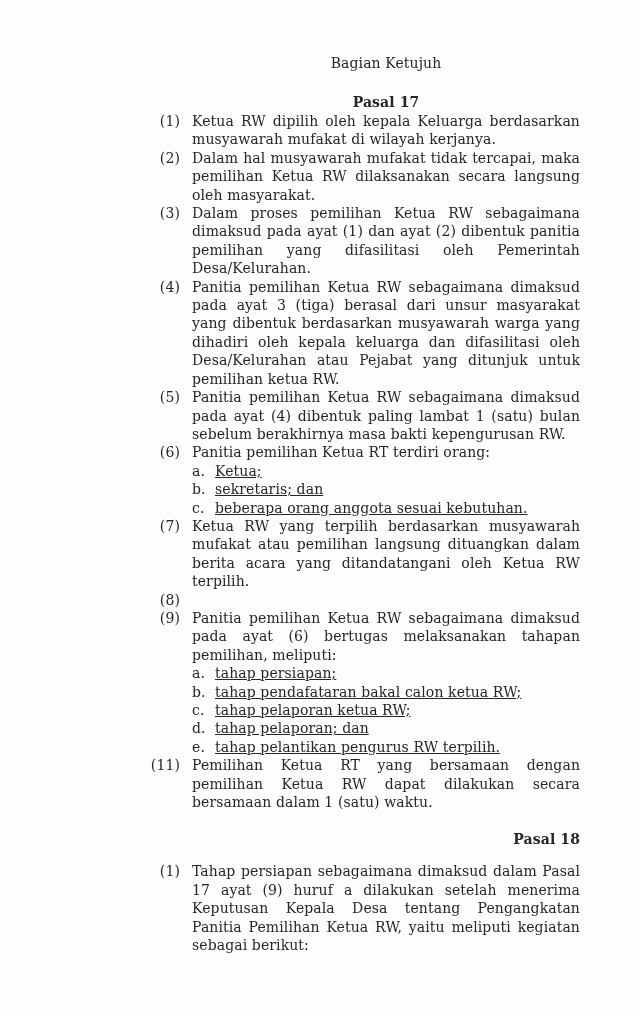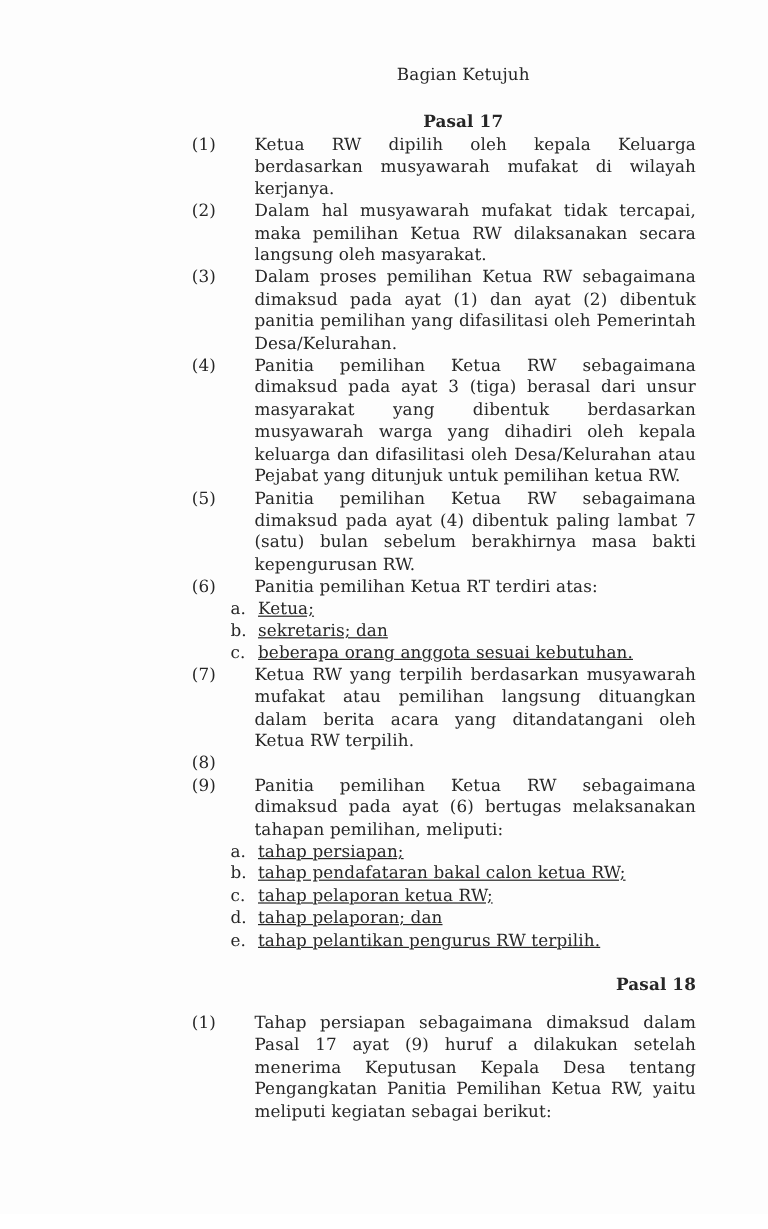--- a/index.html
+++ b/index.html
@@ -50,21 +50,20 @@
     text-align: right;
     padding-right: 12px;
   }
   .item-body {
     flex: 1;
     min-width: 0;
   }
   .item-text {
     display: block;
     text-align: justify;
-    margin-left: 20px;
   }
   .sub-item {
     display: flex;
   }
   .sub-letter {
     flex: 0 0 14px;
     margin-right: 9px;
   }
   .sub-text {
     flex: 1;
@@ -111,29 +110,29 @@
     <span class="item-num">(4)</span>
     <div class="item-body">
       <span class="item-text">Panitia pemilihan Ketua RW sebagaimana dimaksud pada ayat 3 (tiga) berasal dari unsur masyarakat yang dibentuk berdasarkan musyawarah warga yang dihadiri oleh kepala keluarga dan difasilitasi oleh Desa/Kelurahan atau Pejabat yang ditunjuk untuk pemilihan ketua RW.</span>
 
     </div>
   </div>
 
   <div class="item">
     <span class="item-num">(5)</span>
     <div class="item-body">
-      <span class="item-text">Panitia pemilihan Ketua RW sebagaimana dimaksud pada ayat (4) dibentuk paling lambat 7 (satu) bulan sebelum berakhirnya masa bakti kepengurusan RW.</span>
+      <span class="item-text">Panitia pemilihan Ketua RW sebagaimana dimaksud pada ayat (4) dibentuk paling lambat 1 (satu) bulan sebelum berakhirnya masa bakti kepengurusan RW.</span>
 
     </div>
   </div>
 
   <div class="item">
     <span class="item-num">(6)</span>
     <div class="item-body">
-      <span class="item-text">Panitia pemilihan Ketua RT terdiri atas:</span>
+      <span class="item-text">Panitia pemilihan Ketua RT terdiri orang:</span>
       <div class="subs">
   <div class="sub-item">
     <span class="sub-letter">a.</span>
     <span class="sub-text">Ketua;</span>
   </div>
 
   <div class="sub-item">
     <span class="sub-letter">b.</span>
     <span class="sub-text">sekretaris; dan</span>
   </div>
@@ -184,20 +183,27 @@
   </div>
 
   <div class="sub-item">
     <span class="sub-letter">e.</span>
     <span class="sub-text">tahap pelantikan pengurus RW terpilih.</span>
   </div>
 </div>
     </div>
   </div>
 
+  <div class="item">
+    <span class="item-num">(11)</span>
+    <div class="item-body">
+      <span class="item-text">Pemilihan Ketua RT yang bersamaan dengan pemilihan Ketua RW dapat dilakukan secara bersamaan dalam 1 (satu) waktu.</span>
+
+    </div>
+  </div>
 </div>
   </section>
 
   <section class="article">
     <div class="pasal-title">Pasal 18</div>
     <div class="items">
   <div class="item">
     <span class="item-num">(1)</span>
     <div class="item-body">
       <span class="item-text">Tahap persiapan sebagaimana dimaksud dalam Pasal 17 ayat (9) huruf a dilakukan setelah menerima Keputusan Kepala Desa tentang Pengangkatan Panitia Pemilihan Ketua RW, yaitu meliputi kegiatan sebagai berikut:</span>

